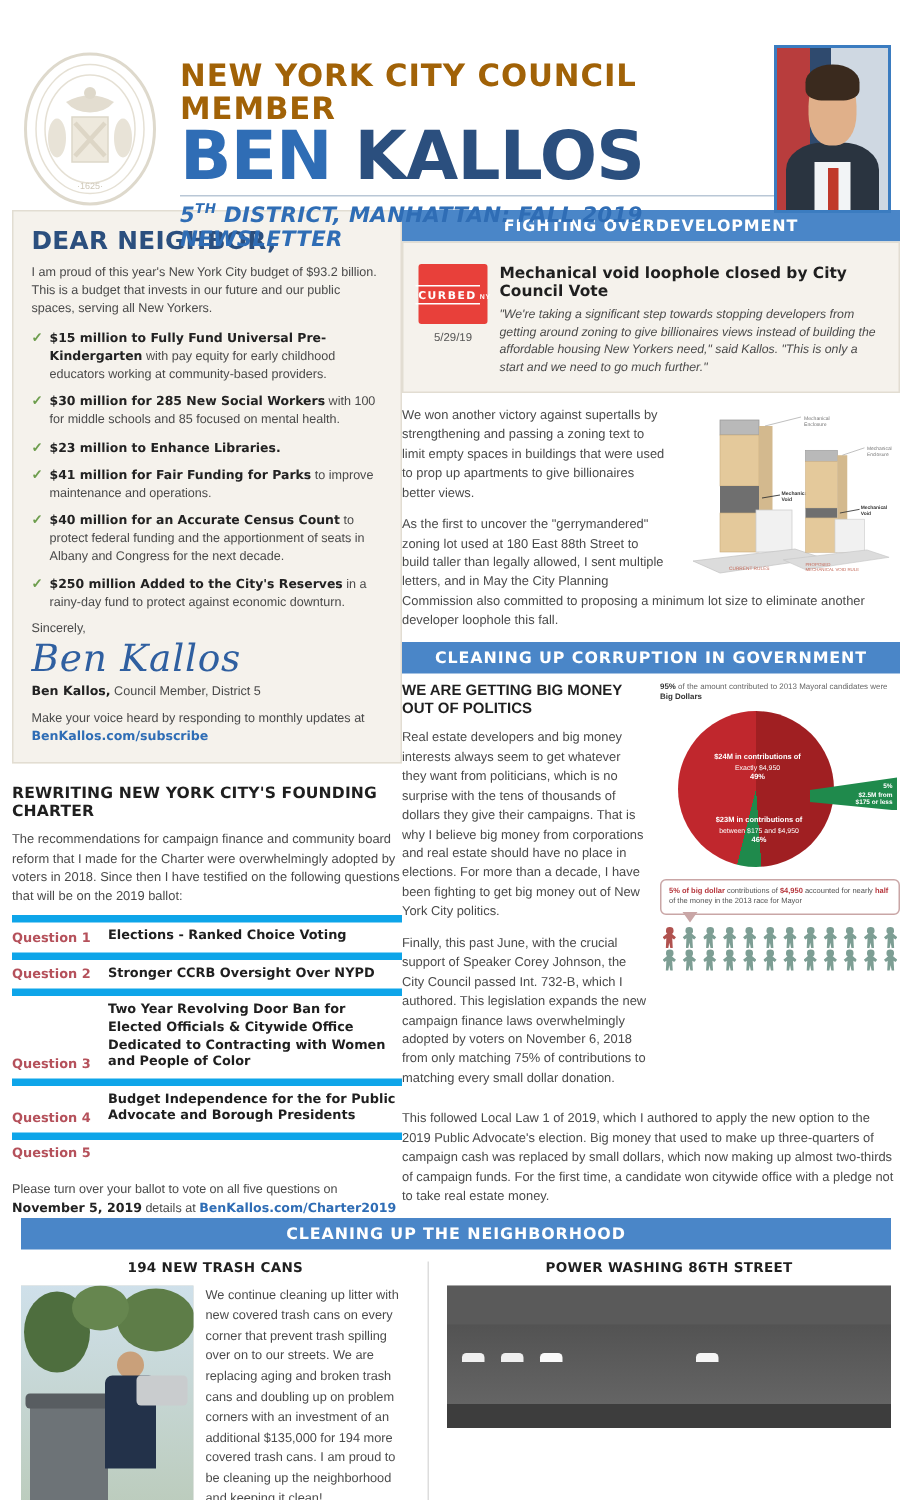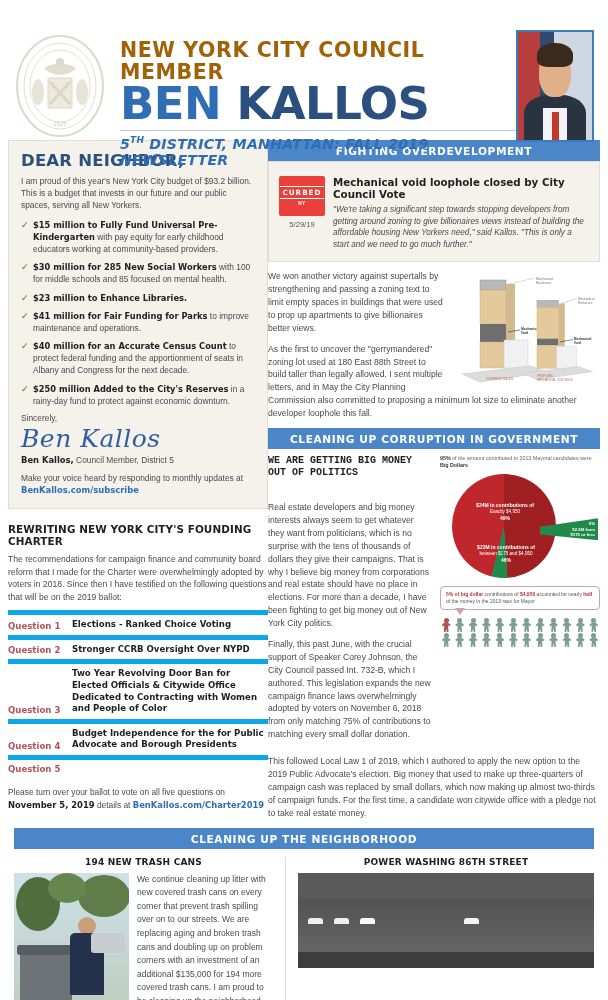--- a/index.html
+++ b/index.html
@@ -97,40 +97,40 @@
     background: #4a86c8; color: #fff; text-align: center;
     font-size: 10.6px; font-weight: bold; letter-spacing: .6px;
     padding: 5px 0 4px 0; font-family:"DejaVu Sans", sans-serif;
   }
 
   
   .press { display:flex; gap:8px; padding: 8px 2px 6px 2px; align-items:flex-start; }
   .press-logo-wrap { flex: 0 0 46px; text-align:center; }
   .curbed {
     width: 46px; height: 40px; background:#e8403a; color:#fff;
-    display:flex; flex-direction:column; align-items:center; justify-content:center;
+    display:flex; flex-direction:row; align-items:center; justify-content:center;
     border-radius: 2px;
   }
   .curbed .c1 { font-size: 7.2px; font-weight:bold; letter-spacing:1px; font-family:"DejaVu Sans", sans-serif; border-top:1px solid #fff; border-bottom:1px solid #fff; padding:1px 2px;}
   .curbed .c2 { font-size: 4.6px; font-weight:bold; margin-top:2px; letter-spacing:.5px; }
   .press-date { font-size: 7.6px; color:#555; margin-top:4px; }
   .press-body { flex:1; }
   .press-title { font-size: 10.3px; font-weight:bold; color:#1f1f1f; font-family:"DejaVu Sans", sans-serif; line-height:1.2; }
   .press-quote { font-size: 8.2px; font-style: italic; color:#4a4a4a; line-height:1.45; margin-top:3px; }
 
   .flowbox { position: relative; }
   .flowtext { font-size: 8.6px; line-height:1.5; color:#4a4a4a; }
   .flowtext p { margin-bottom: 8px; }
   .towers { float: right; width: 148px; height: 120px; margin: 0 0 4px 8px; }
 
   
   .corrupt { display:flex; gap: 8px; margin-top: 6px; }
   .corrupt-l { flex: 1; }
   .corrupt-r { flex: 0 0 160px; }
-  h4.sub-h { font-size: 10px; font-weight:bold; color:#1f1f1f; line-height:1.2; font-family:Liberation Mono, monospace; margin-bottom:22px; }
+  h4.sub-h { font-size: 10px; font-weight:bold; color:#1f1f1f; line-height:1.2; font-family:Liberation Sans, sans-serif; margin-bottom:6px; }
   .stat-note { font-size: 5.3px; color:#666; line-height:1.35; margin-bottom: 3px; }
   .stat-note b { color:#333; }
 
   .pie-wrap { position: relative; width: 158px; height: 108px; }
   .pie {
     position:absolute; left: 12px; top: 2px; width: 104px; height: 104px; border-radius:50%;
     background: conic-gradient(from 0deg, #a01f22 0deg 176deg, #1f8a4c 176deg 194deg, #c0272d 194deg 360deg);
   }
   .pie-lab { position:absolute; font-size:4.6px; color:#fff; text-align:center; line-height:1.3; }
   .pie-lab b { font-size:5px; }

